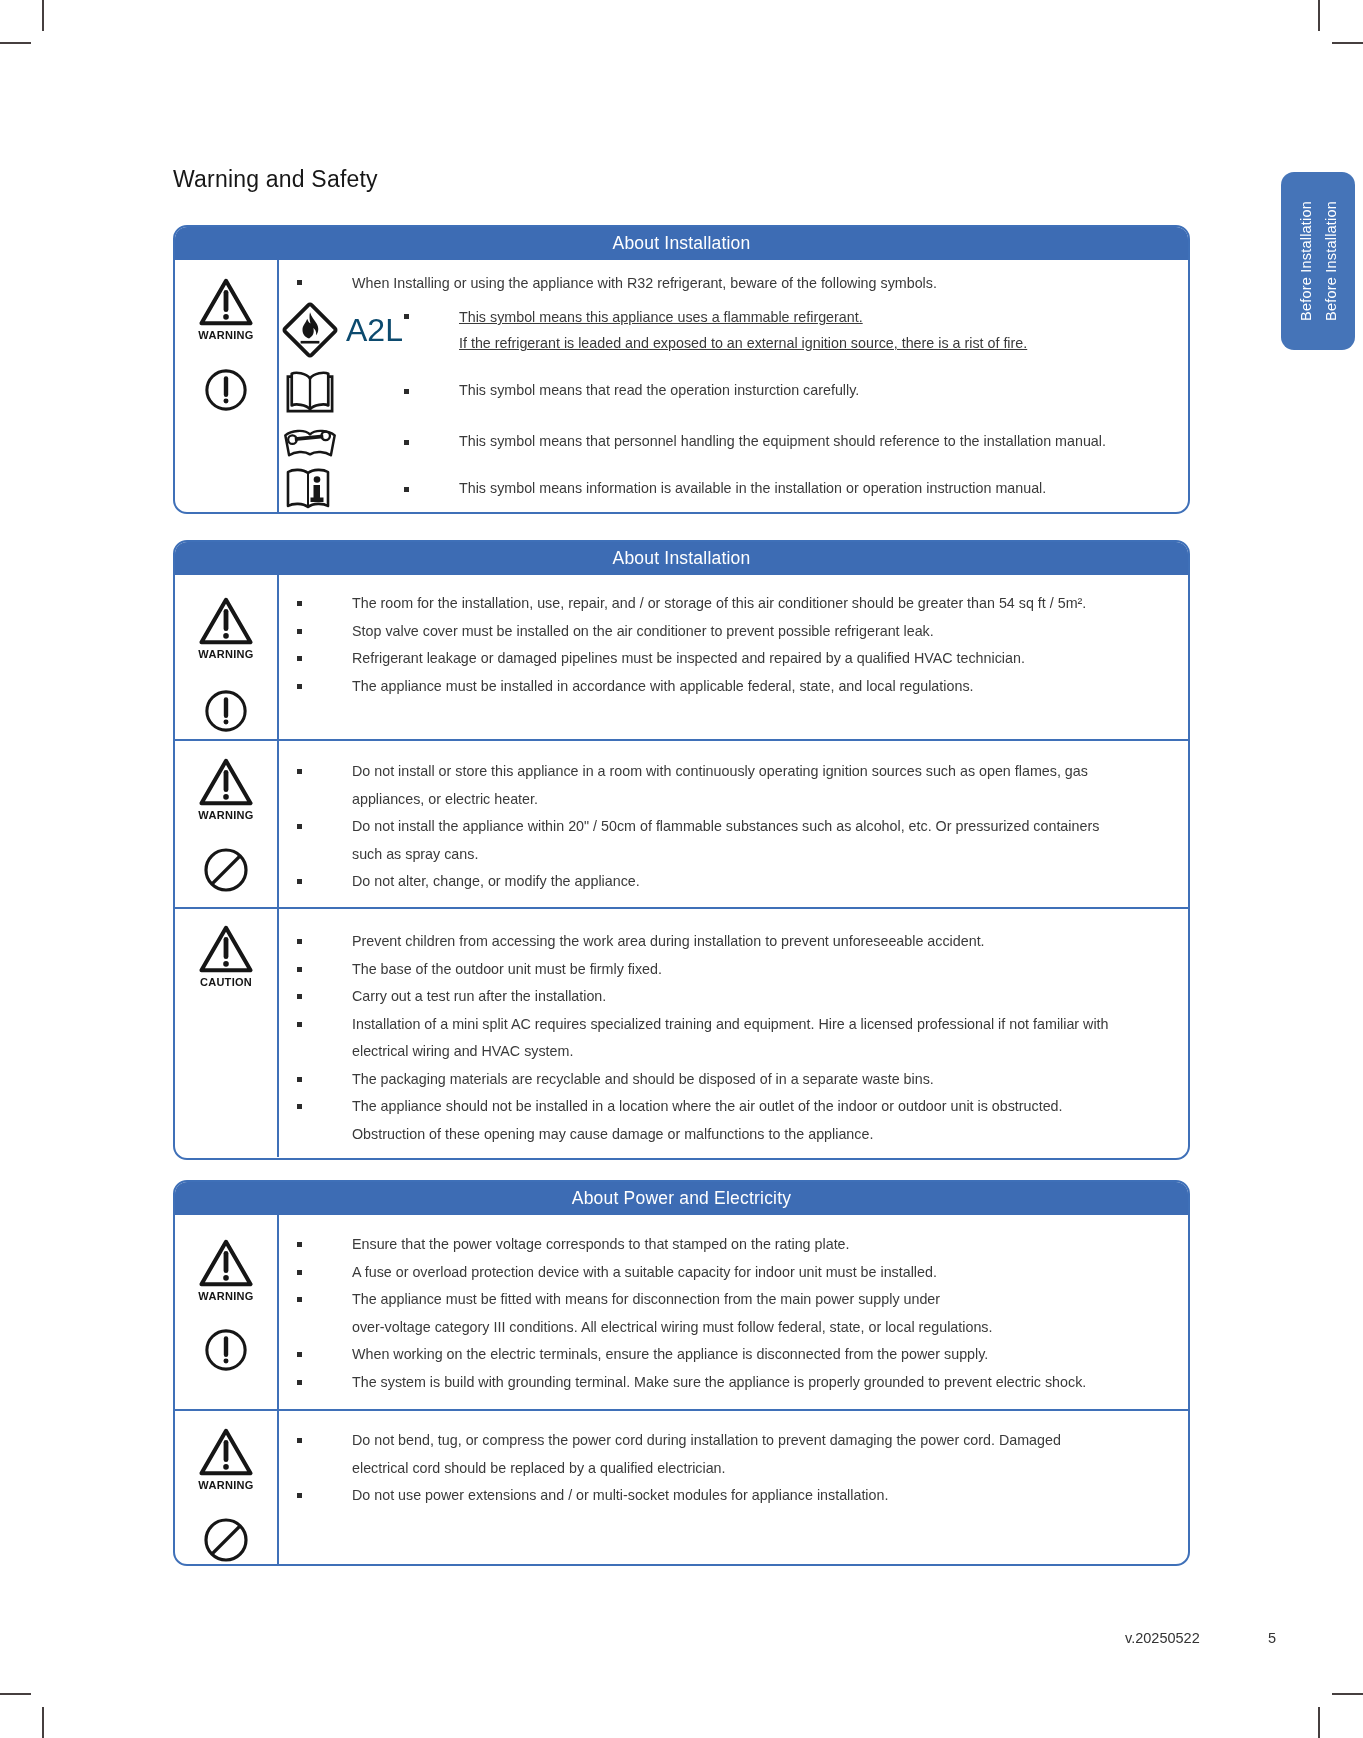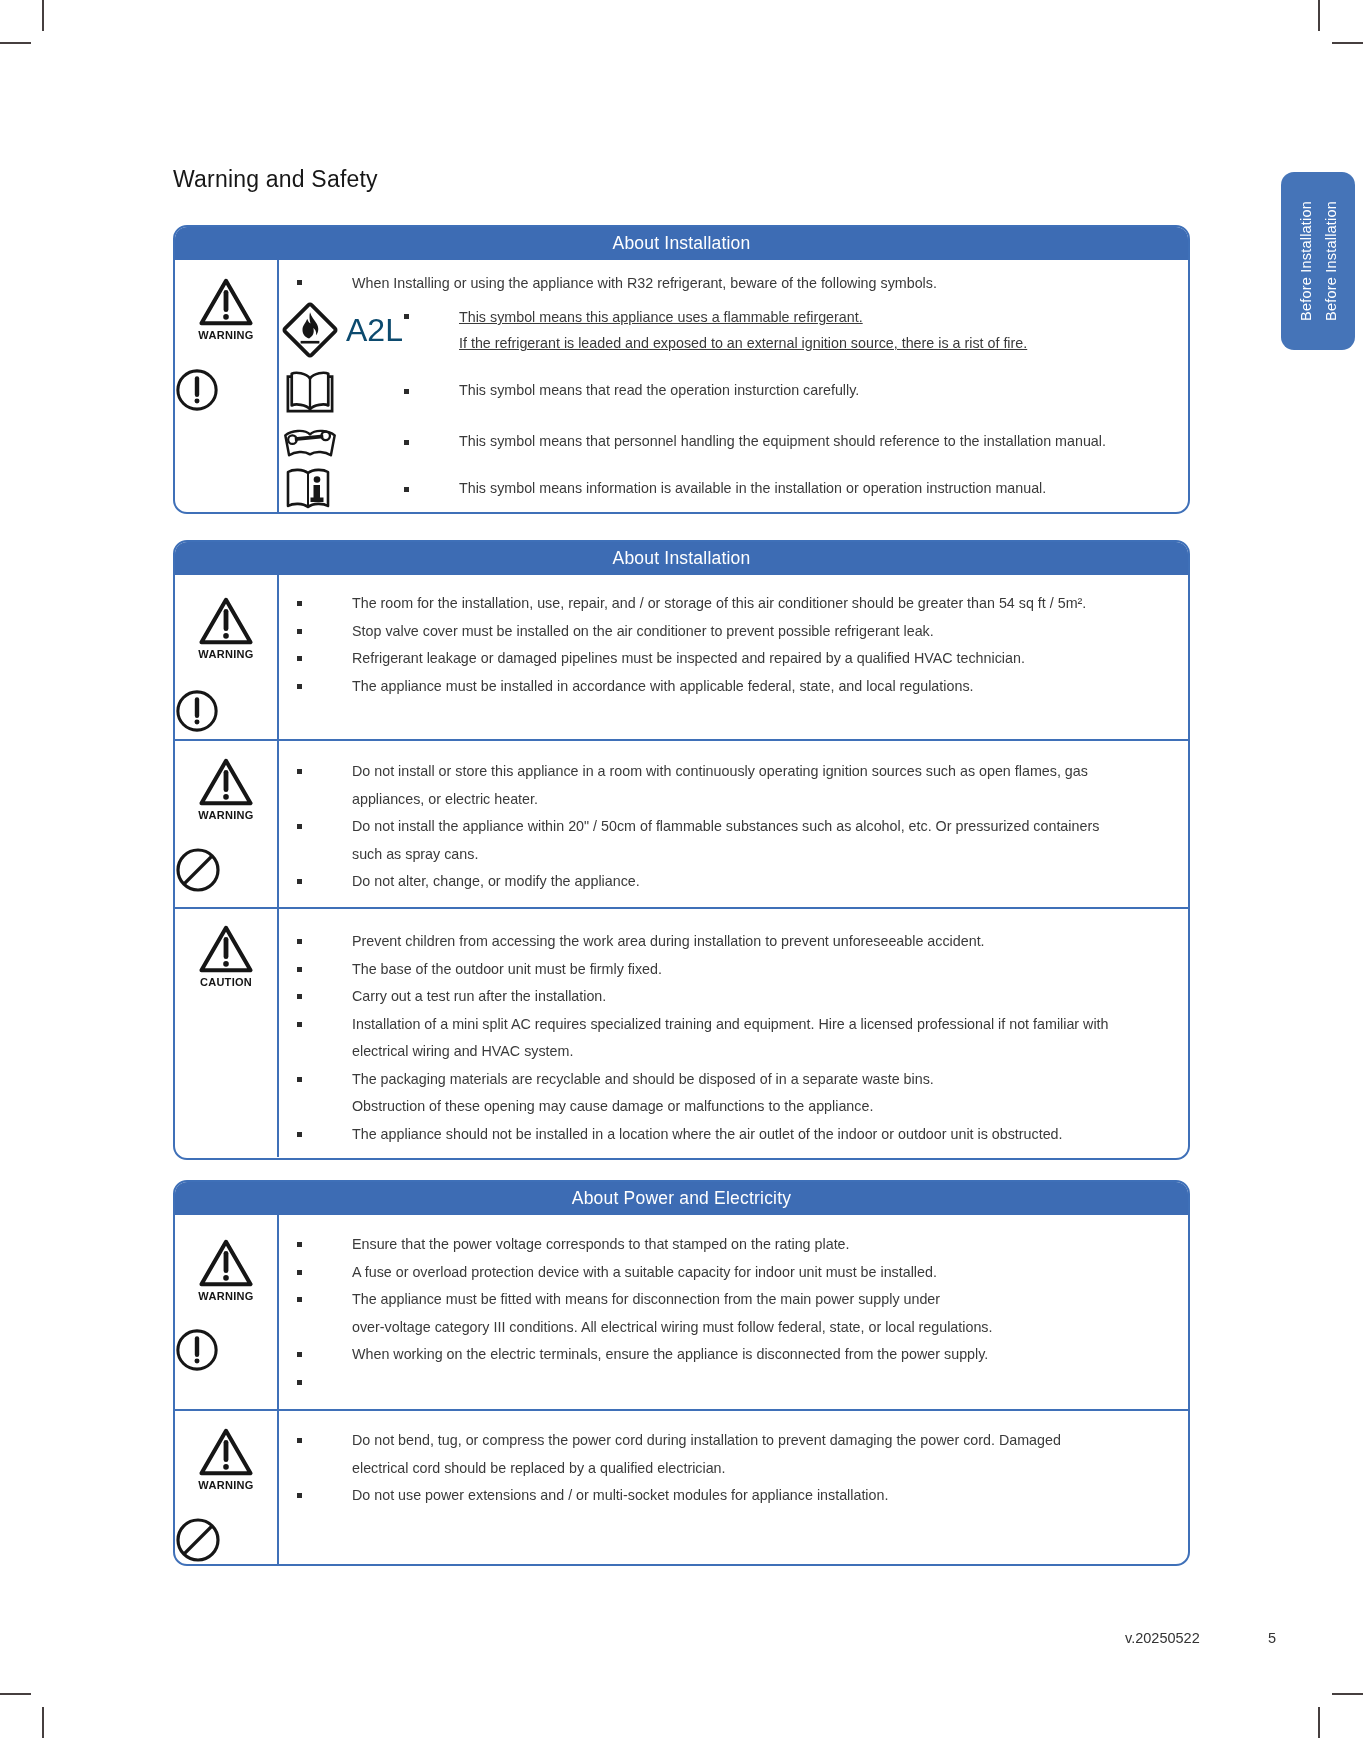--- a/index.html
+++ b/index.html
@@ -17,21 +17,21 @@
   .sec { position:absolute; left:173px; width:1017px; border:2px solid #3f70b8;
          border-radius:14px; overflow:hidden; background:#fff; }
   #sec1 { top:225px; height:289px; }
   #sec2 { top:540px; height:620px; }
   #sec3 { top:1180px; height:386px; }
   .sec-header { height:33px; background:#3d6cb4; color:#ffffff; display:flex;
                 align-items:center; justify-content:center; font-size:17.5px; letter-spacing:0.2px; }
   .row { display:flex; width:100%; }
   .row + .row { border-top:2px solid #3f70b8; }
   .icon-cell { flex:0 0 104px; border-right:2px solid #3f70b8; display:flex;
-               flex-direction:column; }
+               flex-direction:column; align-items:center; }
   .content-cell { flex:1; overflow:hidden; padding-right:14px; }
 
   .warn-block { display:flex; flex-direction:column; align-items:center; }
   .warn-label { font-size:11px; font-weight:bold; color:#141414; letter-spacing:0.3px; margin-top:2px; }
 
   
   .bullet-row { display:flex; padding-left:18px;gap:19px; }
   .marker { flex:0 0 5px; width:5px; height:5px; background:#2b2b2b; margin:11px 31px 0 0; }
   .cont .marker { visibility:hidden; }
   .btext { font-size:14.3px; line-height:27.5px; color:#3a3a3a; white-space:nowrap; }
@@ -280,27 +280,27 @@
             <span class="btext">Installation of a mini split AC requires specialized training and equipment. Hire a licensed professional if not familiar with</span>
           </div>
         <div class="bullet-row cont">
             <span class="marker"></span>
             <span class="btext">electrical wiring and HVAC system.</span>
           </div>
         <div class="bullet-row">
             <span class="marker"></span>
             <span class="btext">The packaging materials are recyclable and should be disposed of in a separate waste bins.</span>
           </div>
+        <div class="bullet-row">
+            <span class="marker"></span>
+            <span class="btext">The appliance should not be installed in a location where the air outlet of the indoor or outdoor unit is obstructed.</span>
+          </div>
         <div class="bullet-row cont">
             <span class="marker"></span>
             <span class="btext">Obstruction of these opening may cause damage or malfunctions to the appliance.</span>
-          </div>
-        <div class="bullet-row">
-            <span class="marker"></span>
-            <span class="btext">The appliance should not be installed in a location where the air outlet of the indoor or outdoor unit is obstructed.</span>
           </div>
       </div>
     </div>
   </section>
 
   <section class="sec" id="sec3">
     <div class="sec-header">
       <span>About Power and Electricity</span>
     </div>
 
@@ -336,20 +336,21 @@
         <div class="bullet-row cont">
             <span class="marker"></span>
             <span class="btext">over-voltage category III conditions. All electrical wiring must follow federal, state, or local regulations.</span>
           </div>
         <div class="bullet-row">
             <span class="marker"></span>
             <span class="btext">When working on the electric terminals, ensure the appliance is disconnected from the power supply.</span>
           </div>
         <div class="bullet-row">
             <span class="marker"></span>
+            <span class="btext">The system is build with grounding terminal. Make sure the appliance is properly grounded to prevent electric shock.</span>
           </div>
       </div>
     </div>
 
     <div class="row" style="height:155px">
       <div class="icon-cell" style="padding-top:15px;gap:26px">
         <div class="warn-block">
           <svg width="58" height="51" viewBox="0 0 60 53">
             <path d="M30 5 L55.5 49 L4.5 49 Z" fill="none" stroke="#161616" stroke-width="4.2" stroke-linejoin="round"></path>
             <line x1="30" y1="17" x2="30" y2="35" stroke="#161616" stroke-width="5" stroke-linecap="round"></line>

